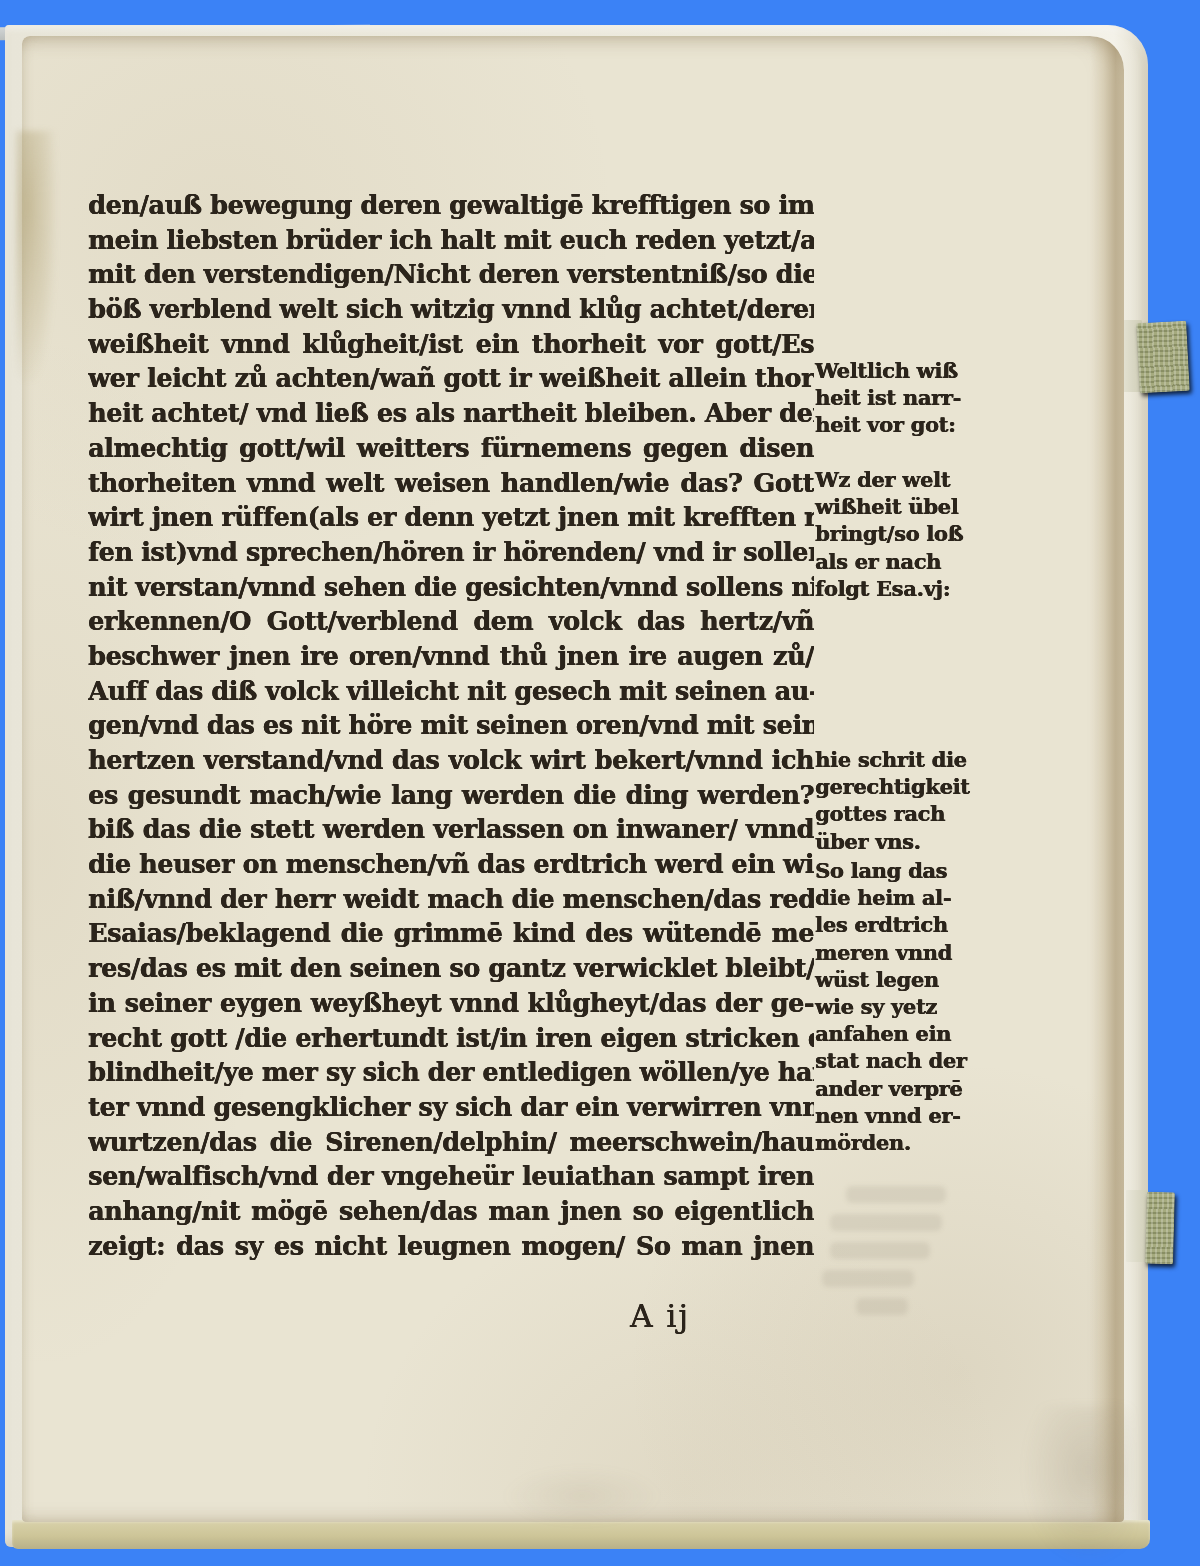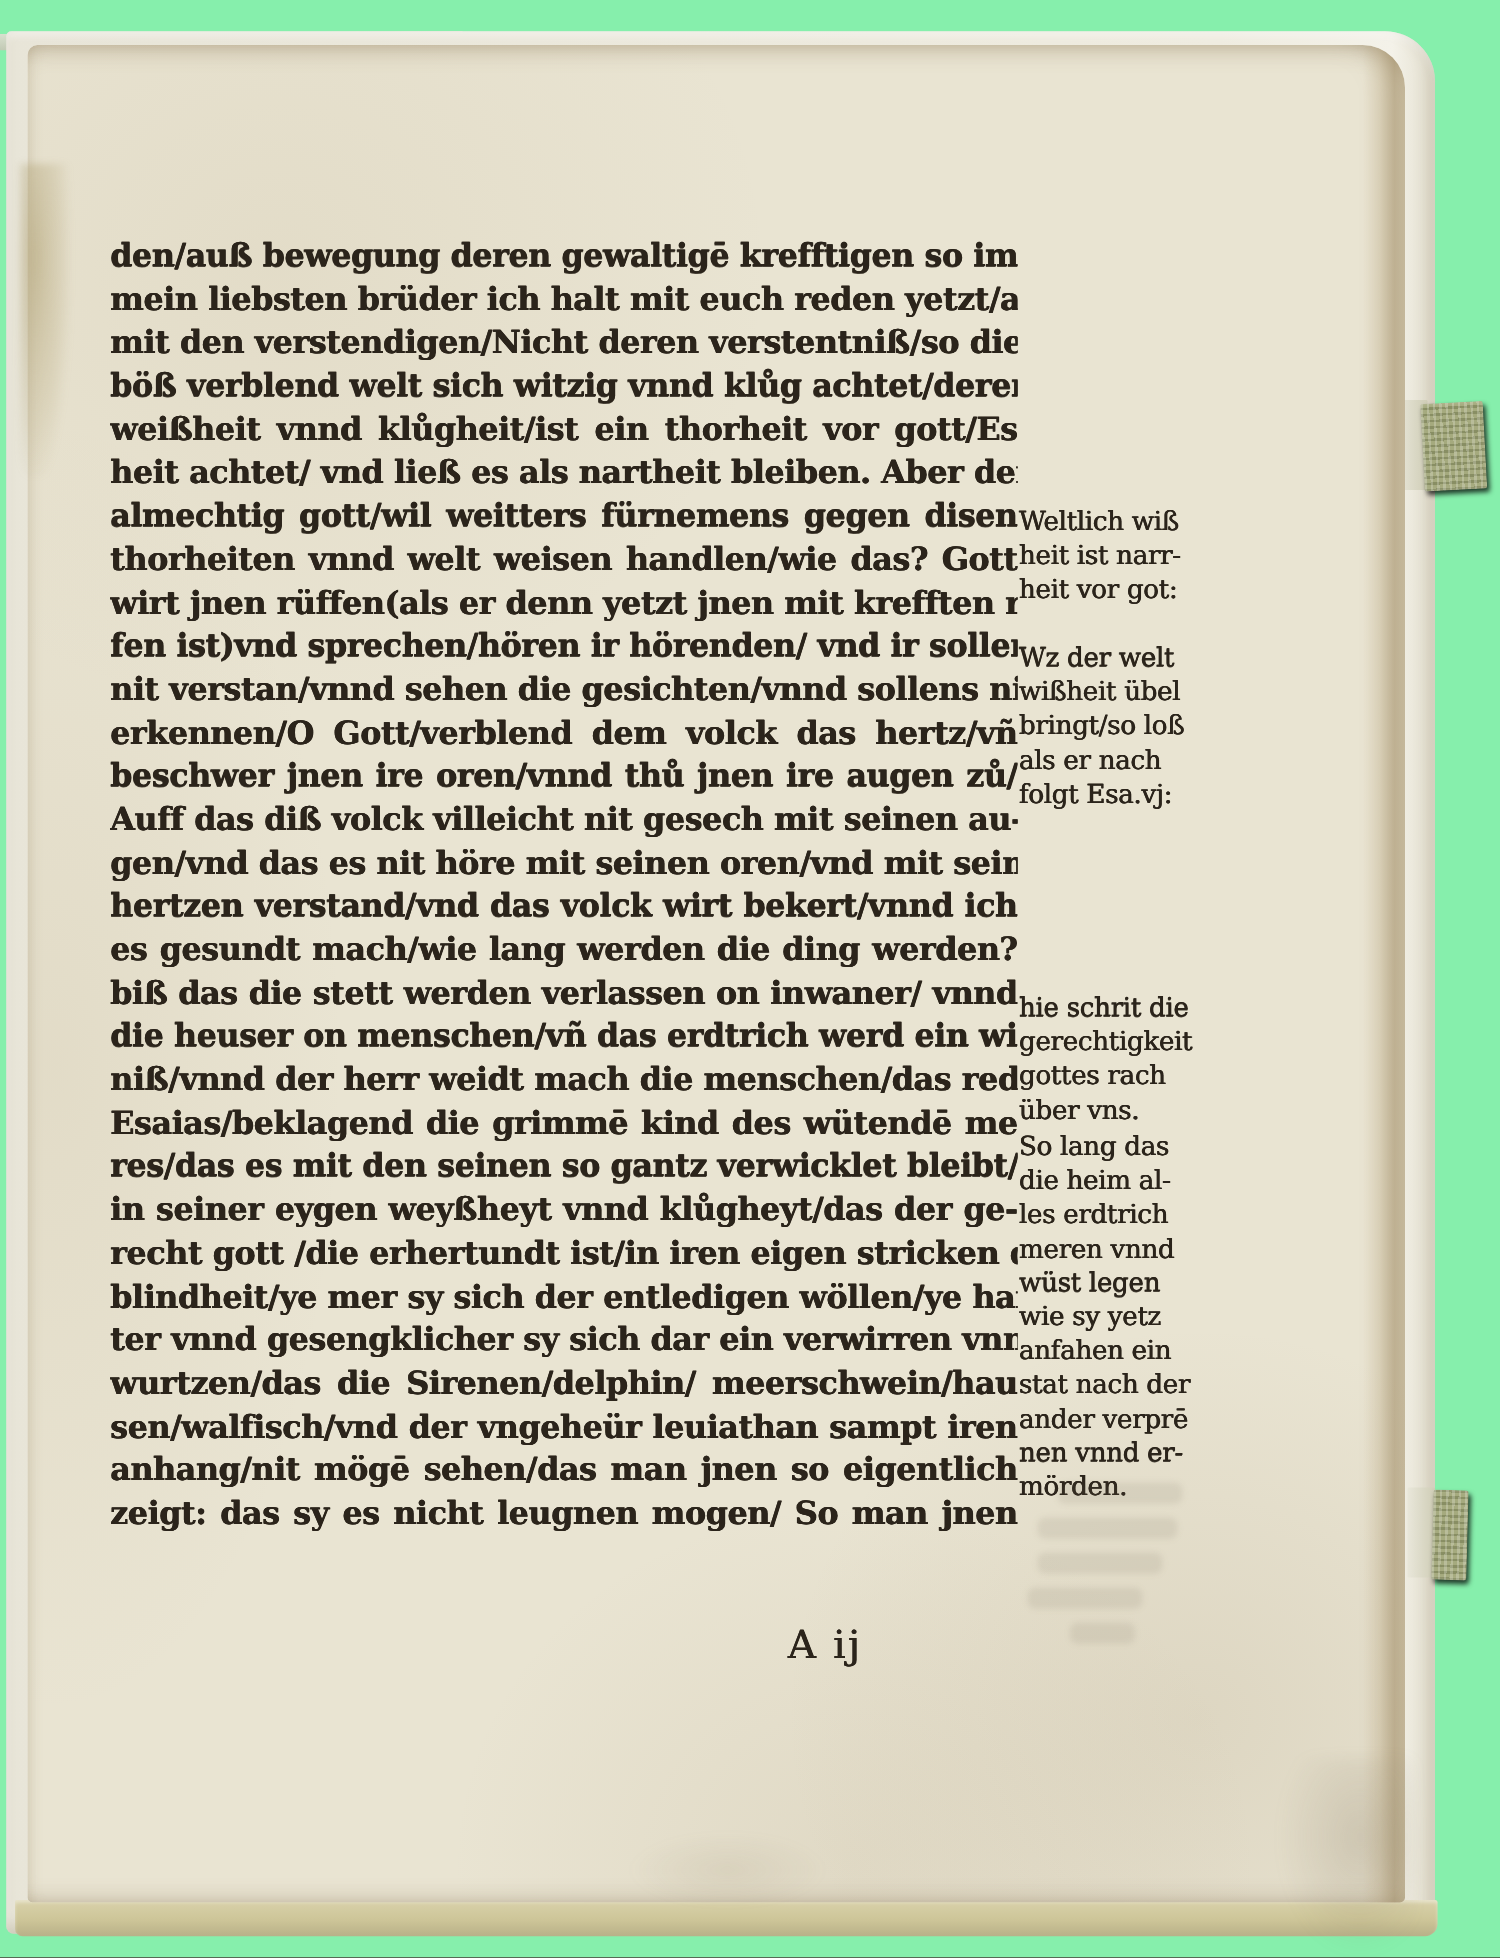--- a/index.html
+++ b/index.html
@@ -5,21 +5,21 @@
   html, body {
     margin: 0; padding: 0;
     width: 1200px; height: 1566px;
     background: #0c0a07;
     overflow: hidden;
     font-family: "DejaVu Serif", serif;
   }
   .scan {
     position: relative;
     width: 1200px; height: 1566px;
-    background: #86efac;
+    background: #3b82f6;
   }
   
   .cover-top-edge {
     position: absolute; left: 0; top: 26px; width: 370px; height: 13px;
     background: linear-gradient(180deg, #e2dfd3, #c9c5b6);
     transform: rotate(-0.35deg);
     opacity: .9;
   }
   
   .sheet-under {
@@ -111,24 +111,23 @@
   }
   .main-text > div {
     text-align: justify;
     text-align-last: justify;
     white-space: nowrap;
     height: 34.7px;
   }
   .margin-note {
     position: absolute; left: 815px;
     width: 192px;
-    font-size: 21px; font-weight: normal;
+    font-size: 21px; font-weight: bold;
     line-height: 27.2px;
     letter-spacing: -0.3px;
-    margin-top: 47px;
   }
   .note-1 { top: 357px; }
   .note-2 { top: 466px; }
   .note-3 { top: 611px; }
   .note-4 { top: 746px; }
   .note-5 { top: 857px; }
   .signature {
     position: absolute; left: 500px; top: 1298px; width: 320px;
     text-align: center;
     font-size: 31px; font-weight: normal;
@@ -172,20 +171,21 @@
     <div class="smudge-bottom-right"></div>
     <div class="smudge-bottom-mid"></div>
   </div>
 
   <div class="main-text ink">
       <div>den/auß bewegung deren gewaltigē krefftigen so im</div>
       <div>mein liebsten brüder ich halt mit euch reden yetzt/als</div>
       <div>mit den verstendigen/Nicht deren verstentniß/so die</div>
       <div>böß verblend welt sich witzig vnnd klůg achtet/deren</div>
       <div>weißheit vnnd klůgheit/ist ein thorheit vor gott/Es</div>
+      <div>wer leicht zů achten/wañ gott ir weißheit allein thor</div>
       <div>heit achtet/ vnd ließ es als nartheit bleiben. Aber der</div>
       <div>almechtig gott/wil weitters fürnemens gegen disen</div>
       <div>thorheiten vnnd welt weisen handlen/wie das? Gott</div>
       <div>wirt jnen rüffen(als er denn yetzt jnen mit krefften rüf</div>
       <div>fen ist)vnd sprechen/hören ir hörenden/ vnd ir sollens</div>
       <div>nit verstan/vnnd sehen die gesichten/vnnd sollens nit</div>
       <div>erkennen/O Gott/verblend dem volck das hertz/vñ</div>
       <div>beschwer jnen ire oren/vnnd thů jnen ire augen zů/</div>
       <div>Auff das diß volck villeicht nit gesech mit seinen au-</div>
       <div>gen/vnd das es nit höre mit seinen oren/vnd mit seim</div>

